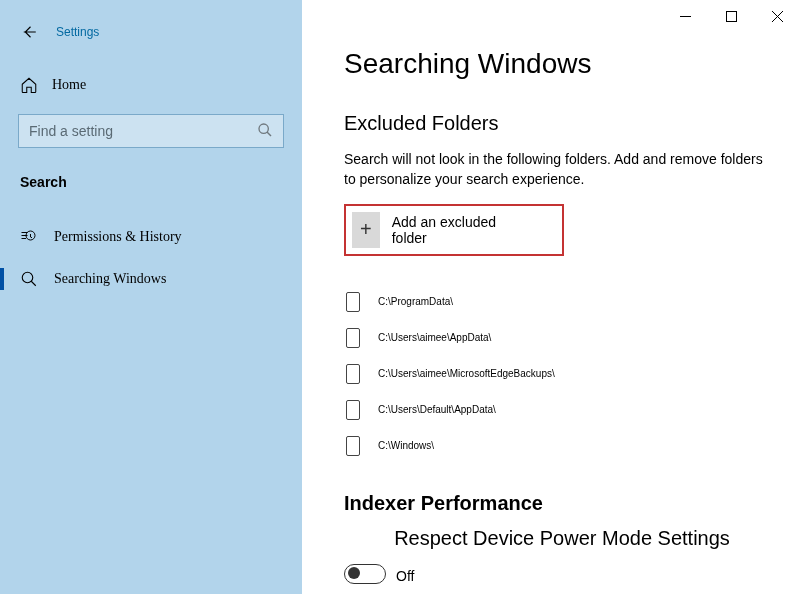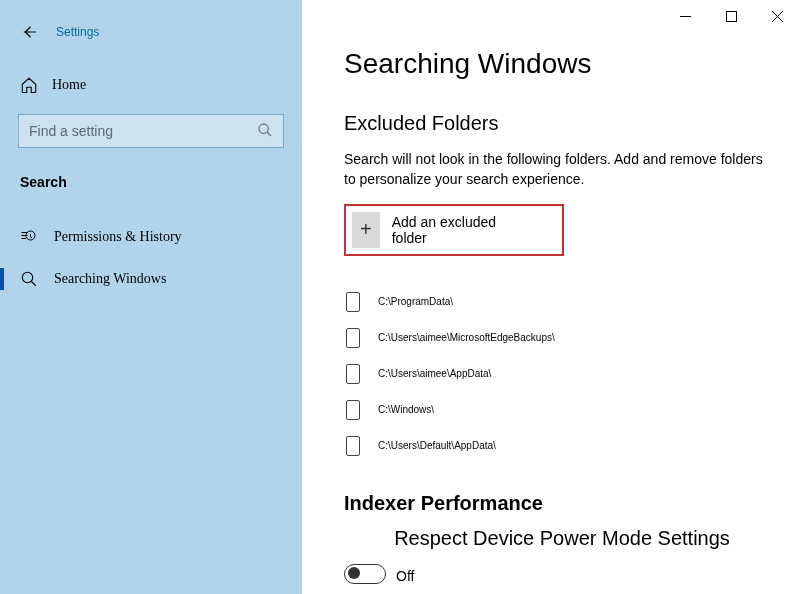--- a/index.html
+++ b/index.html
@@ -214,33 +214,33 @@
       <span>Add an excluded folder</span>
     </div>
 
     <div class="folder-list" id="folder-list">
         <div class="folder-item">
           <div class="folder-icon"></div>
           <span class="folder-path">C:\ProgramData\</span>
         </div>
         <div class="folder-item">
           <div class="folder-icon"></div>
+          <span class="folder-path">C:\Users\aimee\AppData\</span>
+        </div>
+        <div class="folder-item">
+          <div class="folder-icon"></div>
           <span class="folder-path">C:\Users\aimee\MicrosoftEdgeBackups\</span>
         </div>
         <div class="folder-item">
           <div class="folder-icon"></div>
-          <span class="folder-path">C:\Users\aimee\AppData\</span>
+          <span class="folder-path">C:\Users\Default\AppData\</span>
         </div>
         <div class="folder-item">
           <div class="folder-icon"></div>
           <span class="folder-path">C:\Windows\</span>
-        </div>
-        <div class="folder-item">
-          <div class="folder-icon"></div>
-          <span class="folder-path">C:\Users\Default\AppData\</span>
         </div>
       </div>
 
     <h2 class="section-h2">Indexer Performance</h2>
     <div class="setting-label">Respect Device Power Mode Settings</div>
     <div class="toggle-row">
       <div class="toggle">
         <div class="toggle-knob"></div>
       </div>
       <span class="toggle-state">Off</span>

